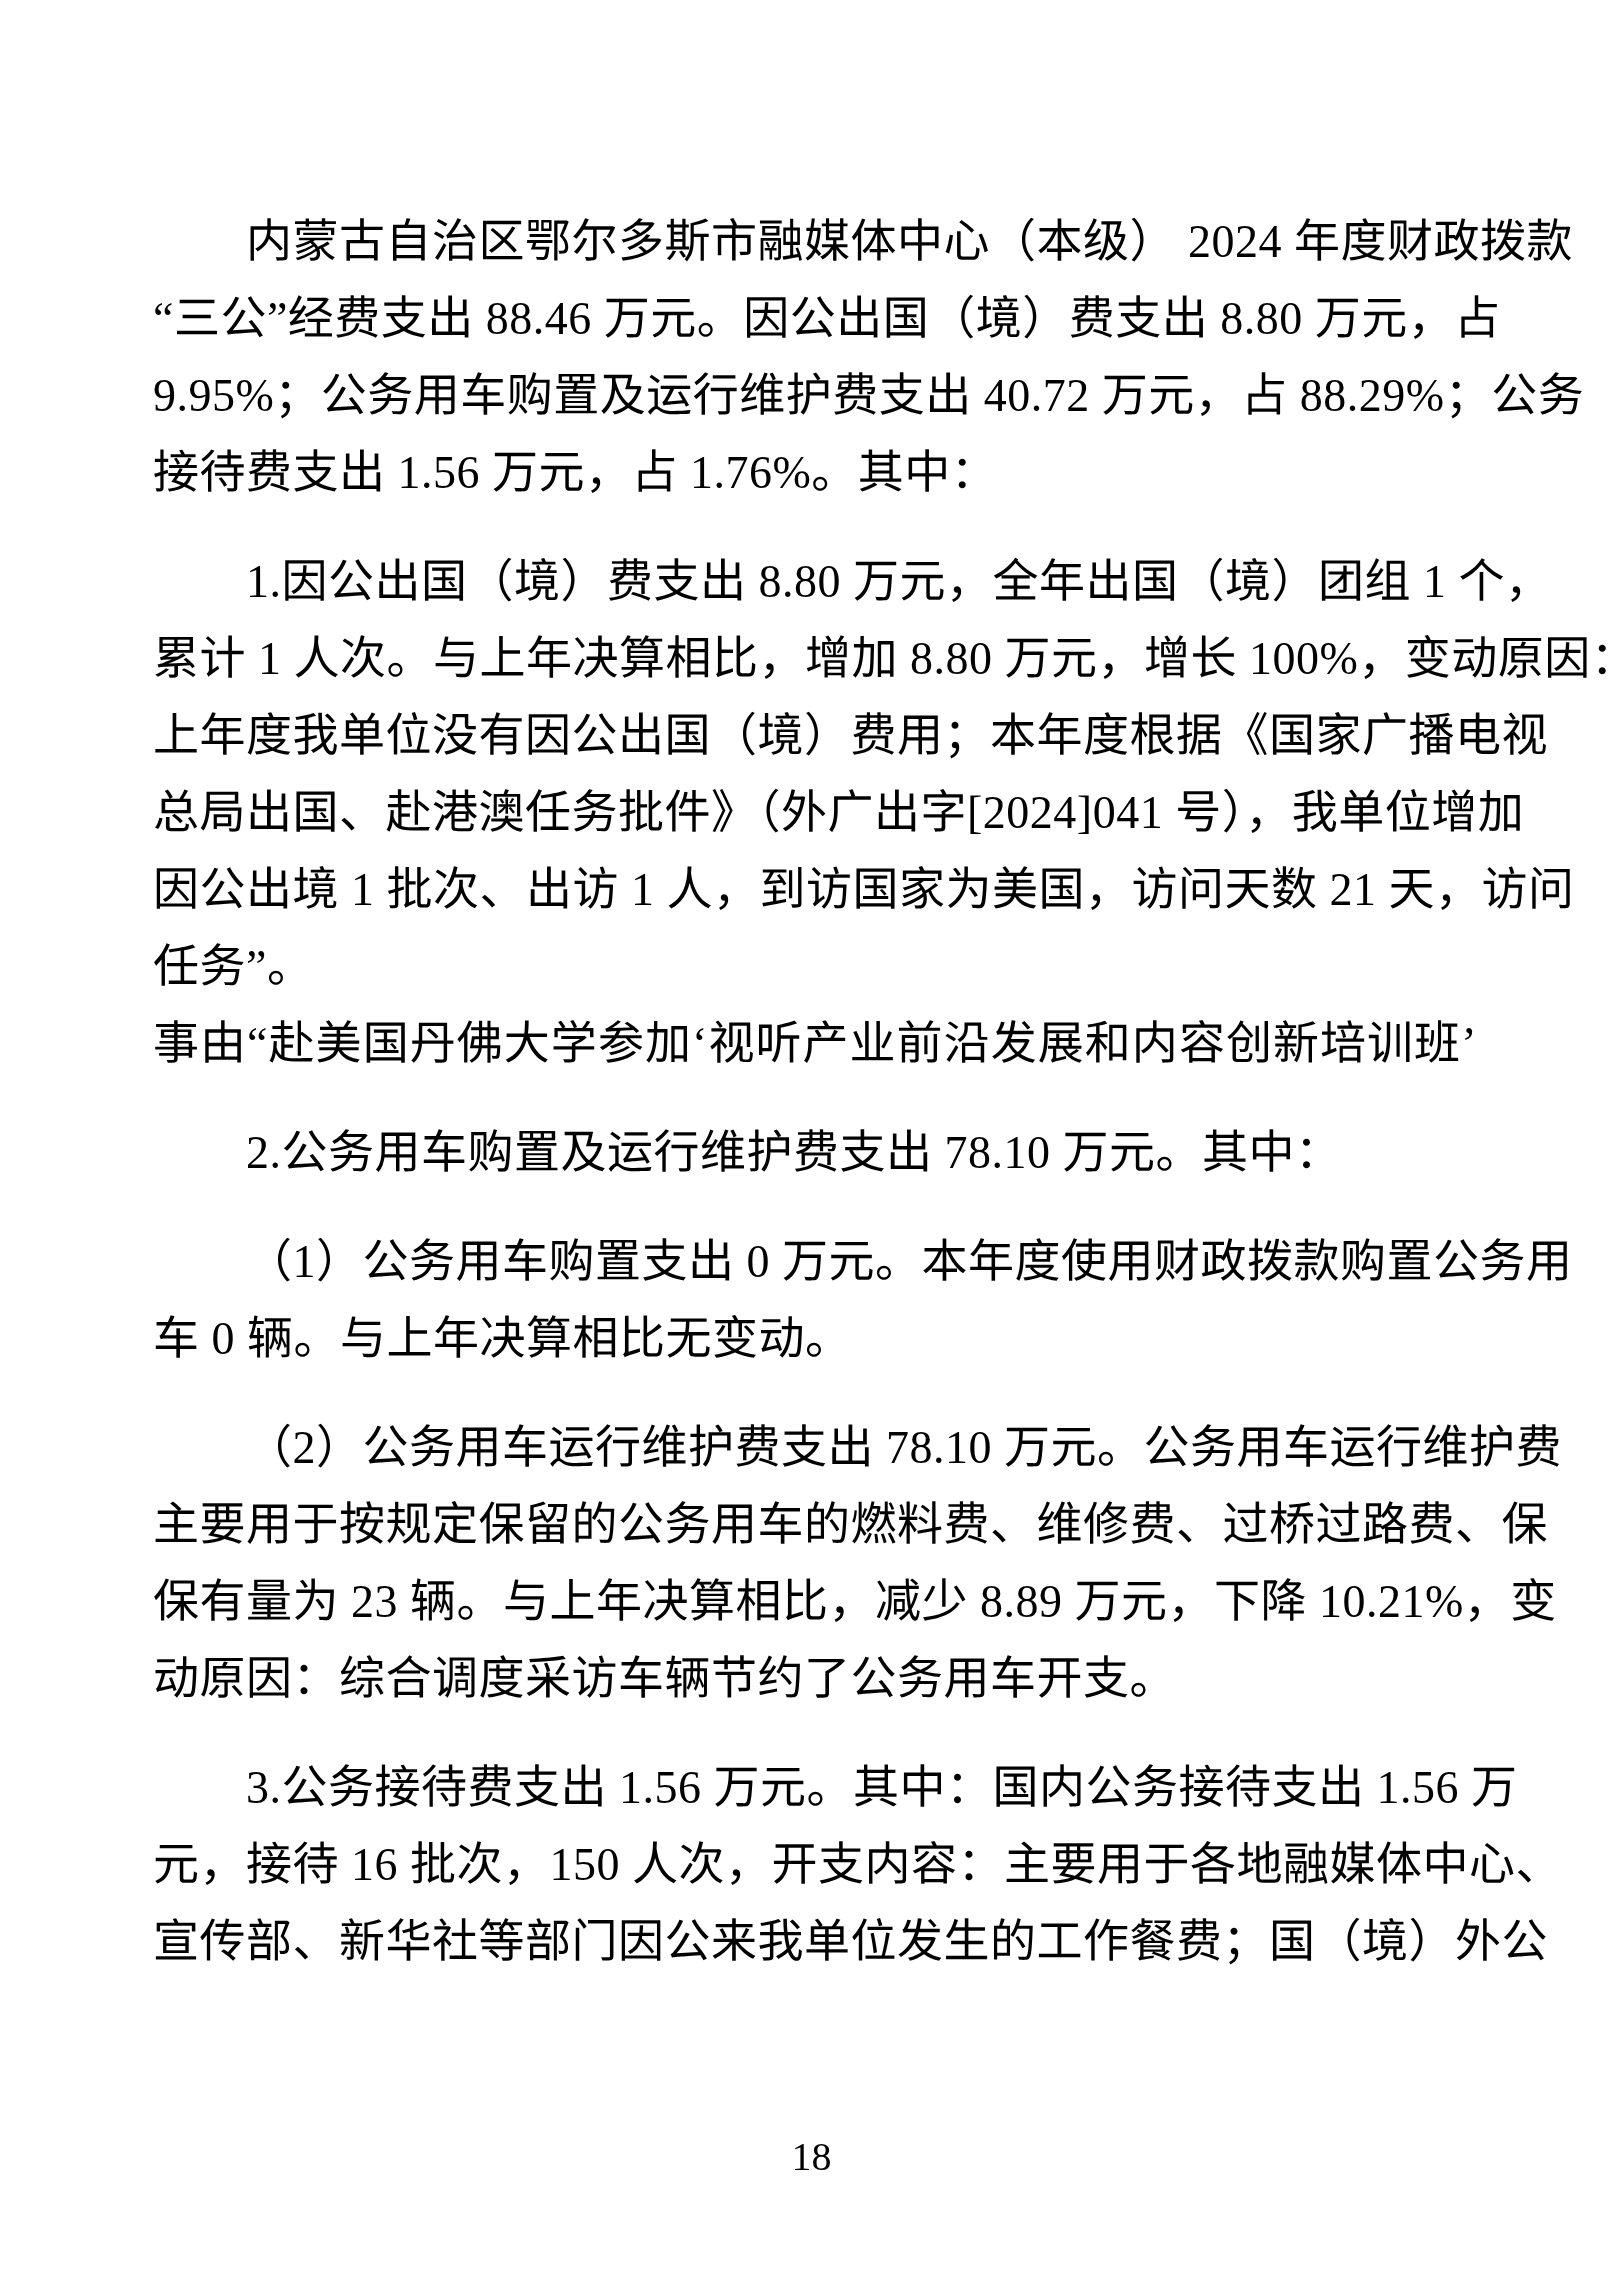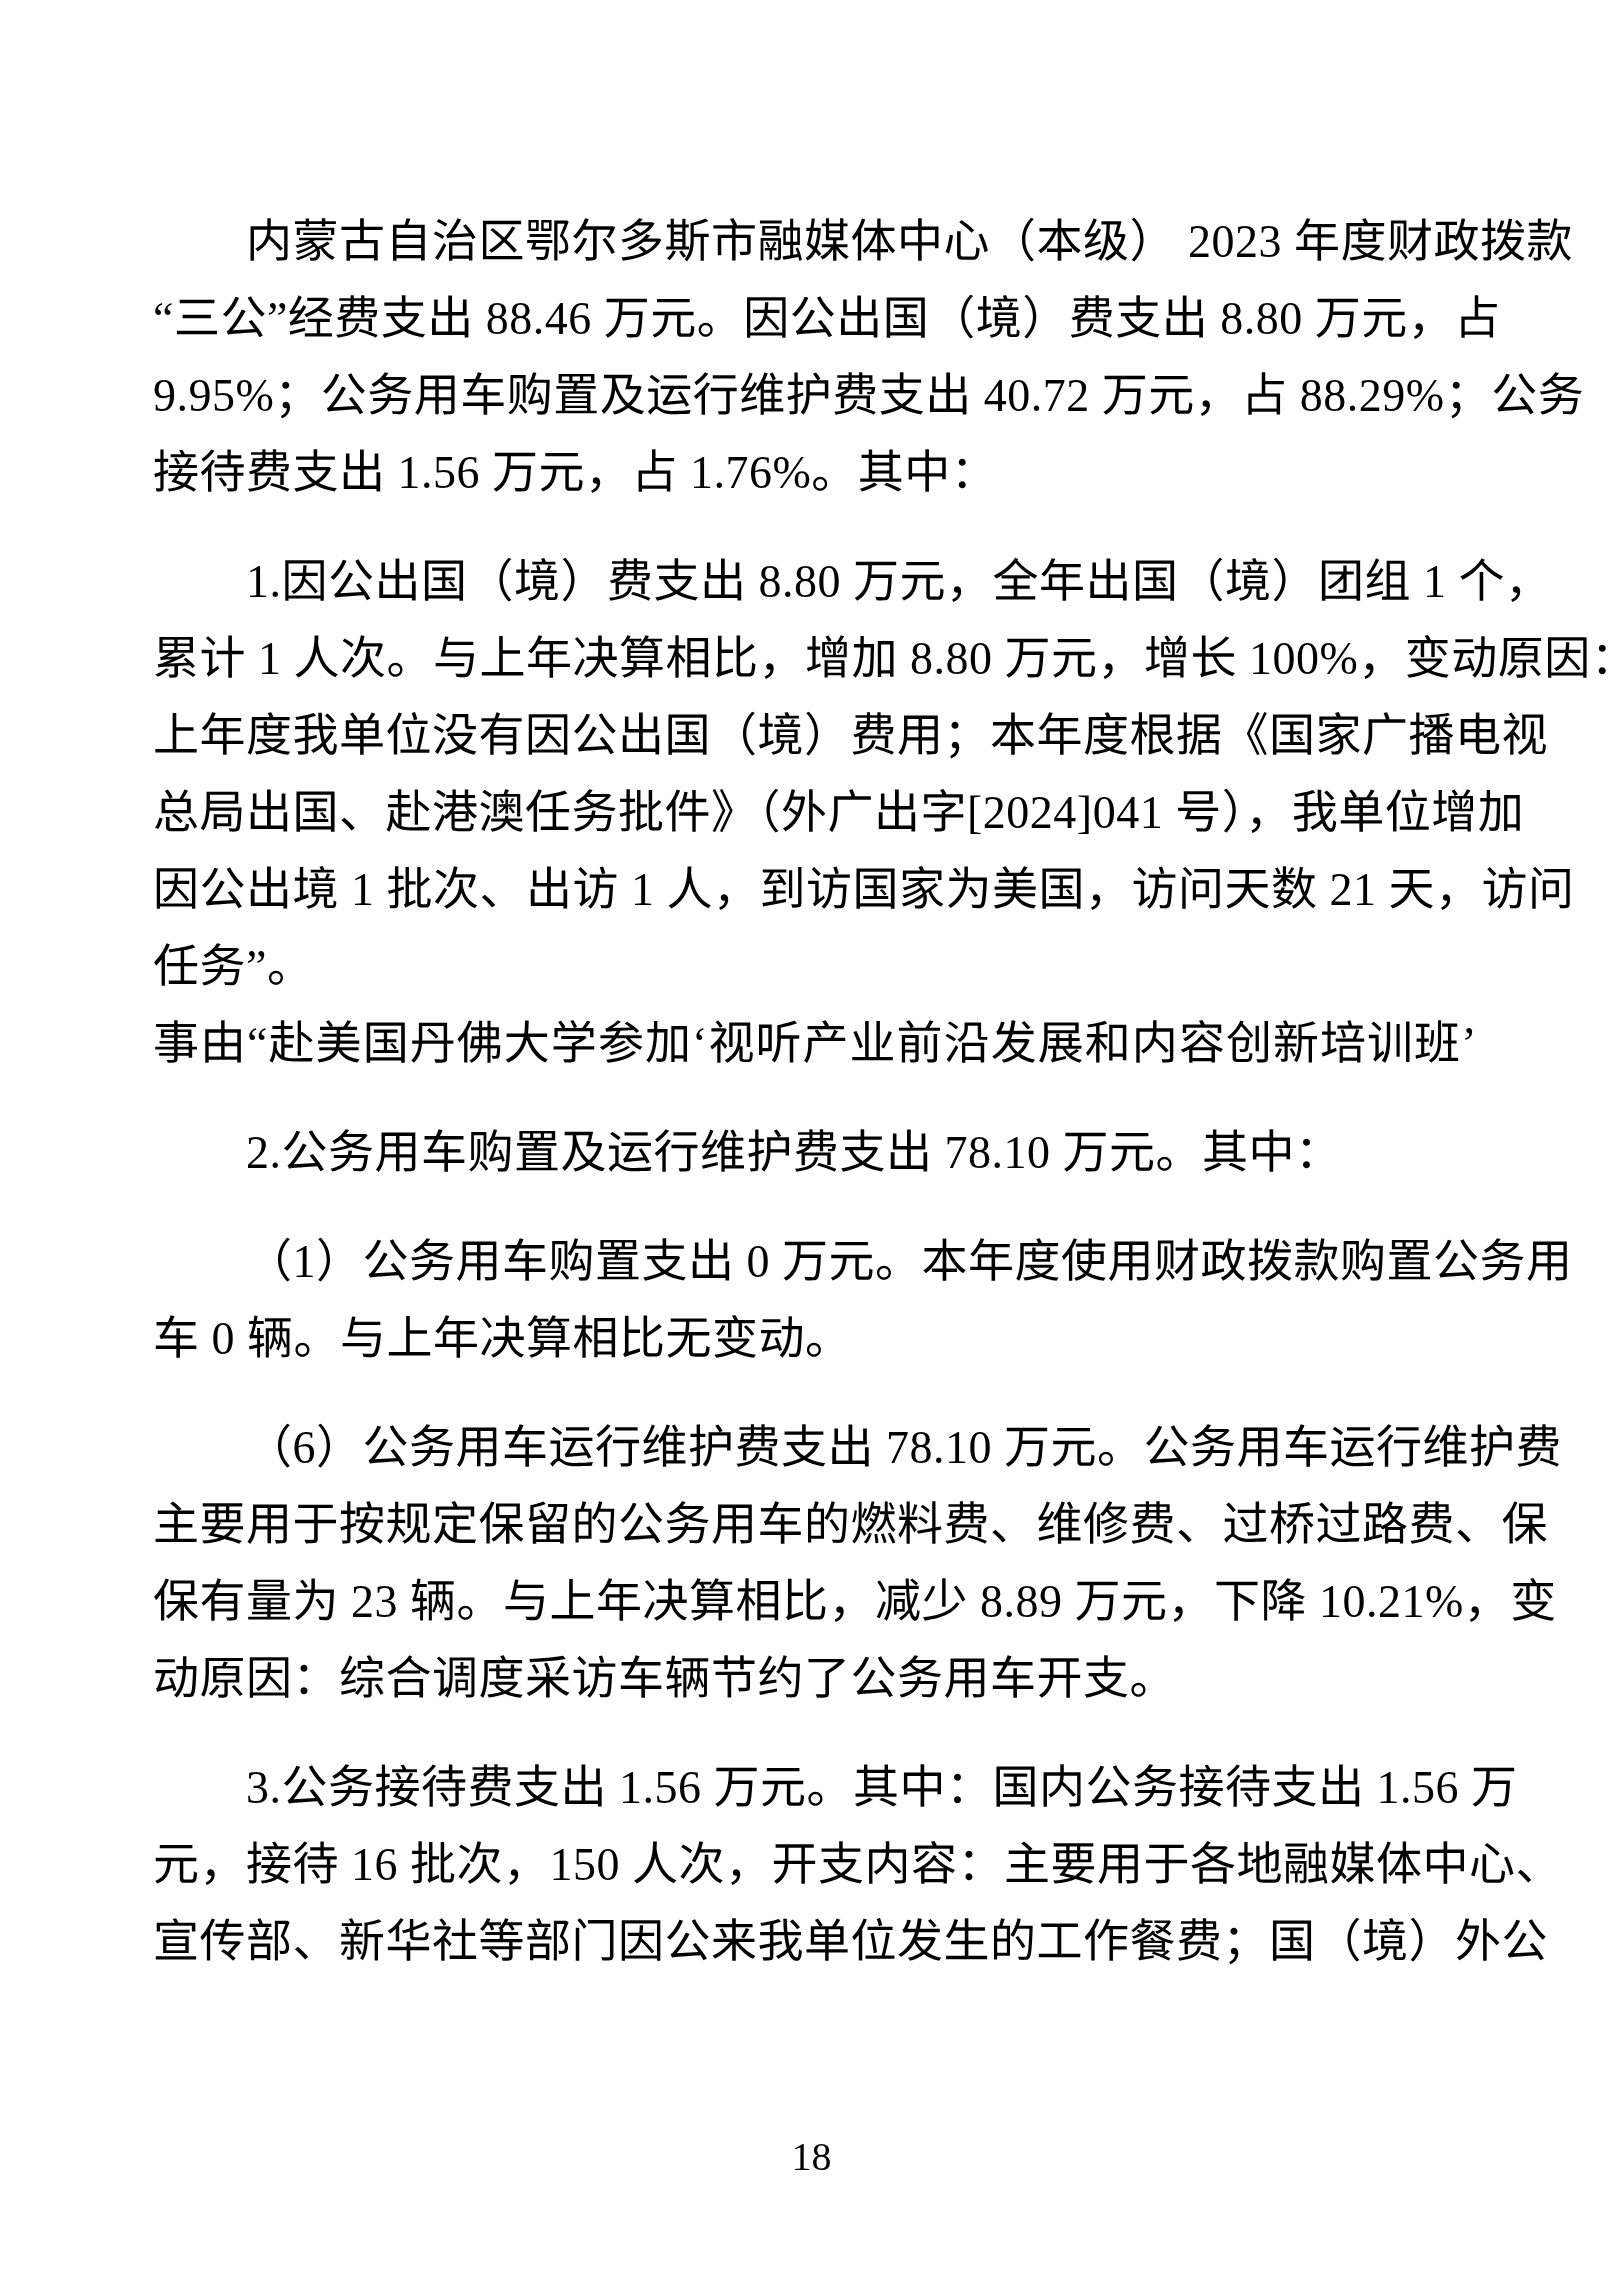--- a/index.html
+++ b/index.html
@@ -56,21 +56,21 @@
     line-height: 34px;
   }
 </style>
 </head>
 <body>
 
 <div class="page">
   <div class="content">
 
     <div class="para">
-      <span class="line indent">内蒙古自治区鄂尔多斯市融媒体中心（本级） 2023 年度财政拨款</span>
+      <span class="line indent">内蒙古自治区鄂尔多斯市融媒体中心（本级） 2024 年度财政拨款</span>
       <span class="line">“三公”经费支出 88.46 万元。因公出国（境）费支出 8.80 万元，占</span>
       <span class="line">9.95%；公务用车购置及运行维护费支出 40.72 万元，占 88.29%；公务</span>
       <span class="line natural">接待费支出 1.56 万元，占 1.76%。其中：</span>
     </div>
 
     <div class="para">
       <span class="line indent">1.因公出国（境）费支出 8.80 万元，全年出国（境）团组 1 个，</span>
       <span class="line">累计 1 人次。与上年决算相比，增加 8.80 万元，增长 100%，变动原因：</span>
       <span class="line">上年度我单位没有因公出国（境）费用；本年度根据《国家广播电视</span>
       <span class="line">总局出国、赴港澳任务批件》（外广出字[2024]041 号），我单位增加</span>
@@ -82,21 +82,21 @@
     <div class="para">
       <span class="line indent natural">2.公务用车购置及运行维护费支出 78.10 万元。其中：</span>
     </div>
 
     <div class="para">
       <span class="line indent">（1）公务用车购置支出 0 万元。本年度使用财政拨款购置公务用</span>
       <span class="line natural">车 0 辆。与上年决算相比无变动。</span>
     </div>
 
     <div class="para">
-      <span class="line indent">（6）公务用车运行维护费支出 78.10 万元。公务用车运行维护费</span>
+      <span class="line indent">（2）公务用车运行维护费支出 78.10 万元。公务用车运行维护费</span>
       <span class="line">主要用于按规定保留的公务用车的燃料费、维修费、过桥过路费、保</span>
       <span class="line">保有量为 23 辆。与上年决算相比，减少 8.89 万元，下降 10.21%，变</span>
       <span class="line natural">动原因：综合调度采访车辆节约了公务用车开支。</span>
     </div>
 
     <div class="para">
       <span class="line indent">3.公务接待费支出 1.56 万元。其中：国内公务接待支出 1.56 万</span>
       <span class="line">元，接待 16 批次，150 人次，开支内容：主要用于各地融媒体中心、</span>
       <span class="line">宣传部、新华社等部门因公来我单位发生的工作餐费；国（境）外公</span>
     </div>

